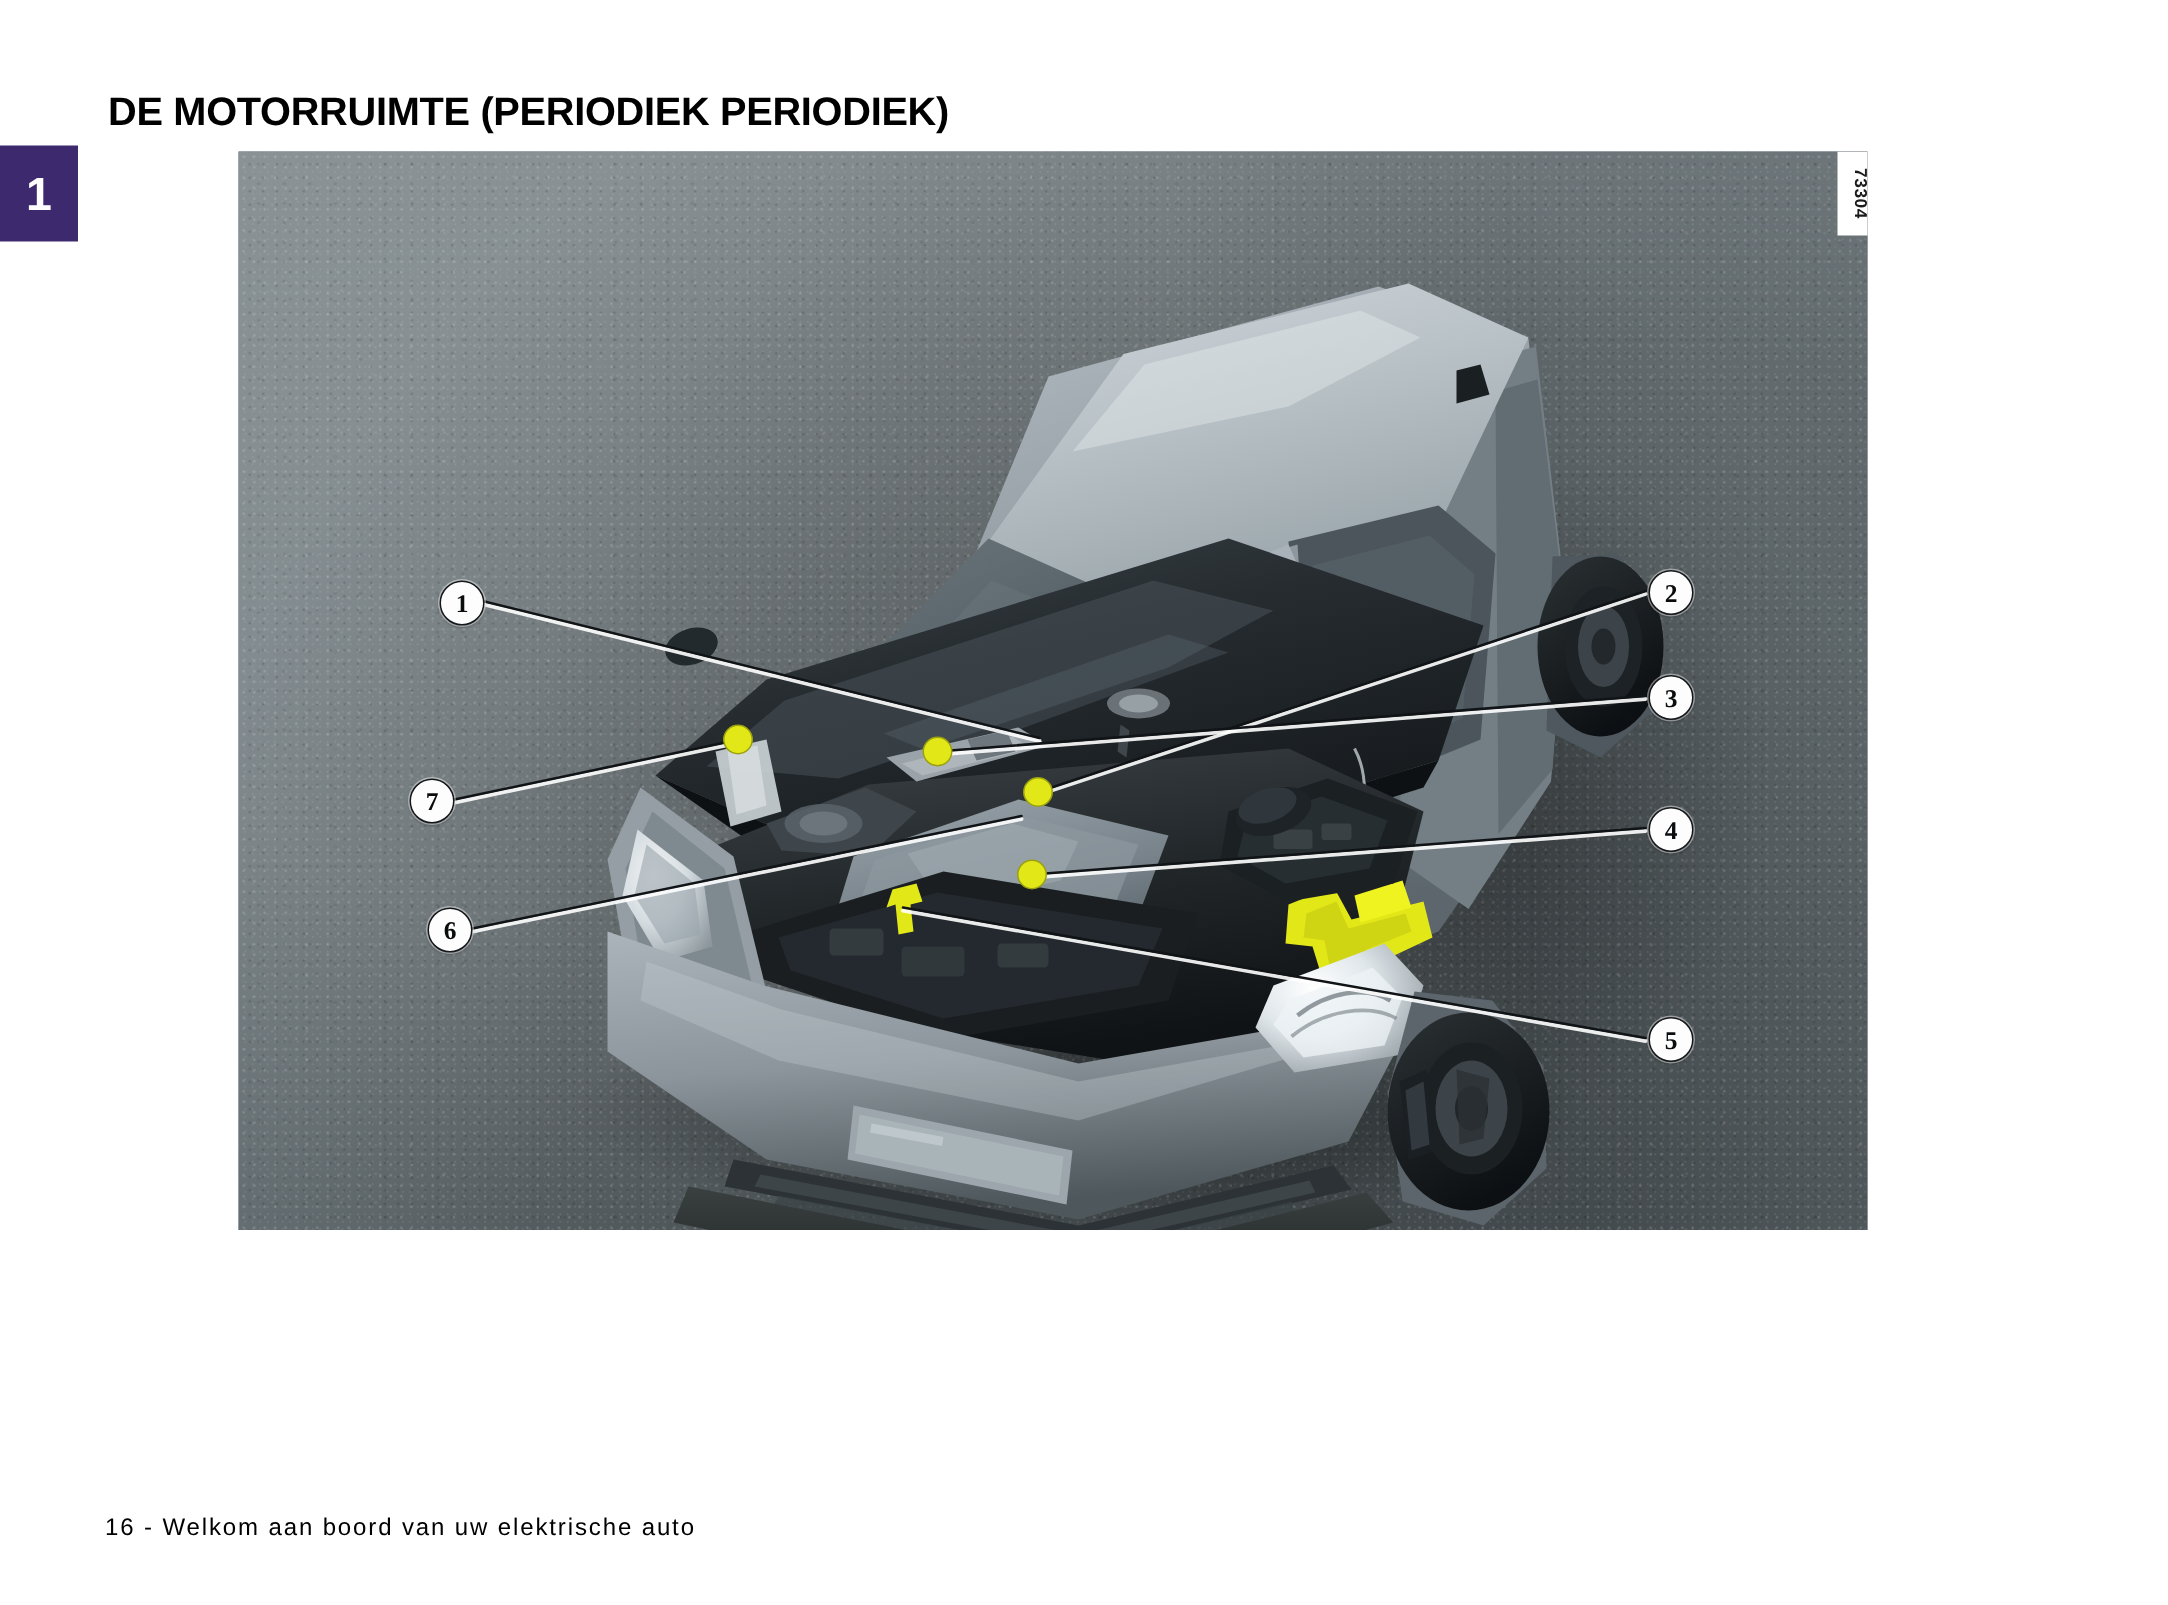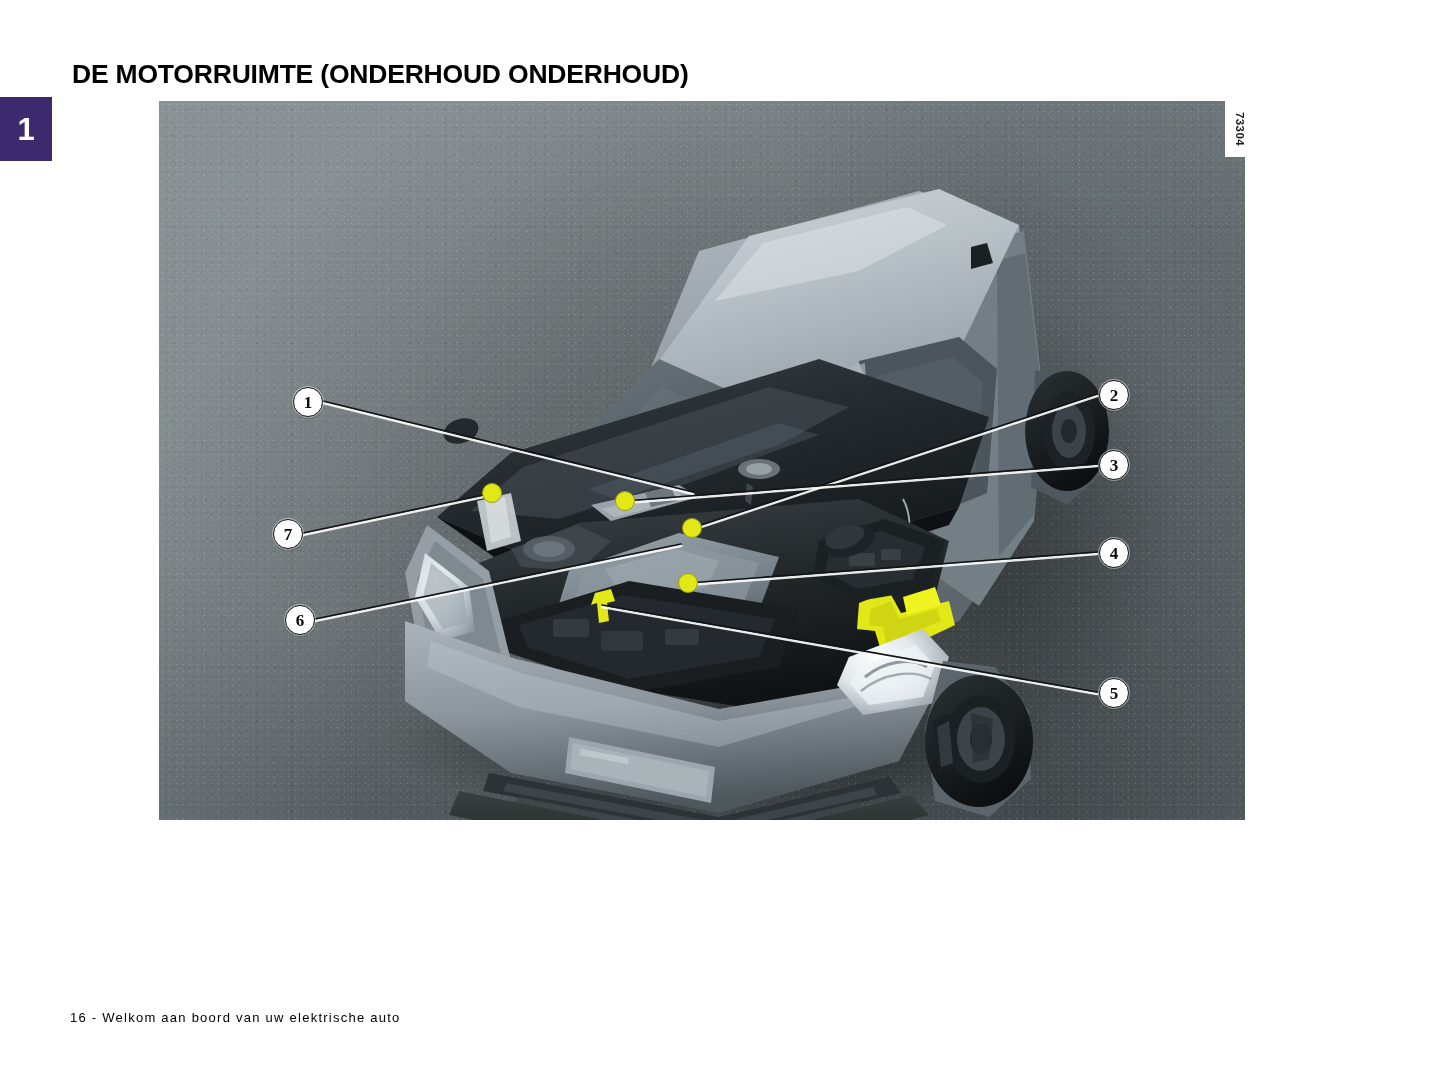--- a/index.html
+++ b/index.html
@@ -136,34 +136,34 @@
     color: #0a0c0d;
     line-height: 1;
     font-family: "Liberation Serif", serif;
   }
 
   
   .footer {
     position: absolute;
     left: 70px;
     top: 1010px;
-    font-size: 13px;
+    font-size: 16px;
     letter-spacing: 1.25px;
     color: #000;
     white-space: nowrap;
   }
 </style>
 </head>
 <body>
 
 <div class="chapter-tab">
   <span>1</span>
 </div>
 
-<h1 class="page-title">DE MOTORRUIMTE (ONDERHOUD ONDERHOUD)</h1>
+<h1 class="page-title">DE MOTORRUIMTE (PERIODIEK PERIODIEK)</h1>
 
 <div class="figure">
 
   <div class="asphalt"></div>
   <div class="speckle"></div>
   <div class="speckle2"></div>
 
   <svg class="fig-svg" viewBox="0 0 1086 719" preserveAspectRatio="none">
     <defs>
       <linearGradient id="roofG" x1="0" y1="0" x2="0.4" y2="1">

